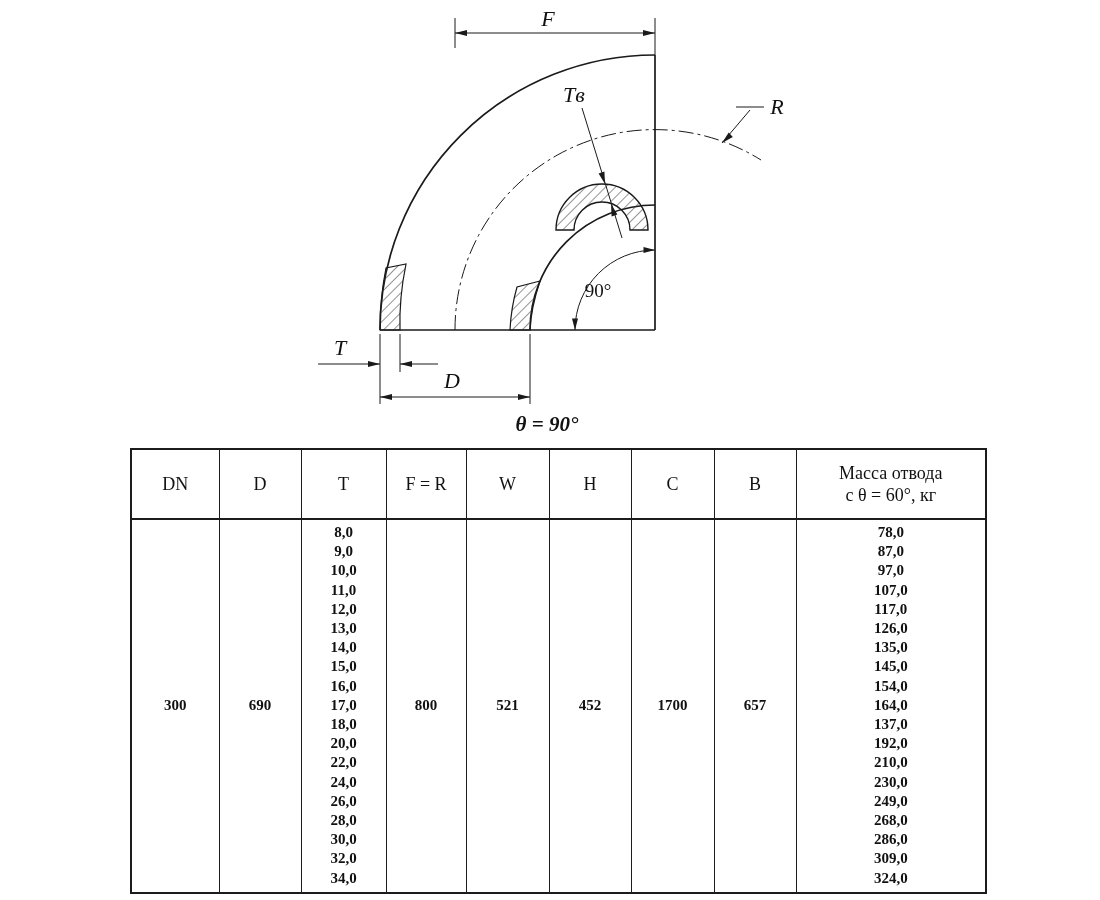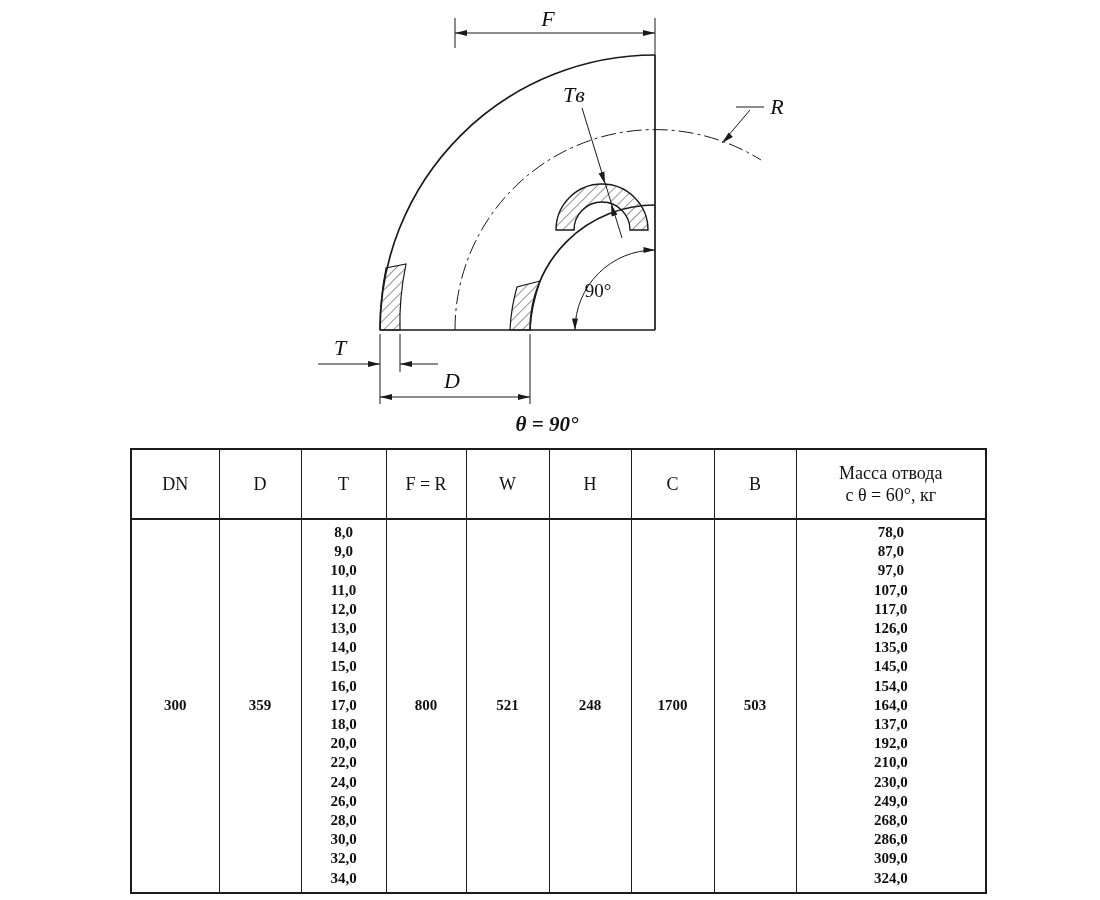--- a/index.html
+++ b/index.html
@@ -134,21 +134,21 @@
         <th>B</th>
         <th>
           <div>Масса отвода</div>
           <div>с θ =  60°, кг</div>
         </th>
       </tr>
     </thead>
     <tbody>
       <tr>
         <td>300</td>
-        <td>359</td>
+        <td>690</td>
         <td class="stack">8,0
 9,0
 10,0
 11,0
 12,0
 13,0
 14,0
 15,0
 16,0
 17,0
@@ -156,23 +156,23 @@
 20,0
 22,0
 24,0
 26,0
 28,0
 30,0
 32,0
 34,0</td>
         <td>800</td>
         <td>521</td>
-        <td>248</td>
+        <td>452</td>
         <td>1700</td>
-        <td>503</td>
+        <td>657</td>
         <td class="stack">78,0
 87,0
 97,0
 107,0
 117,0
 126,0
 135,0
 145,0
 154,0
 164,0

